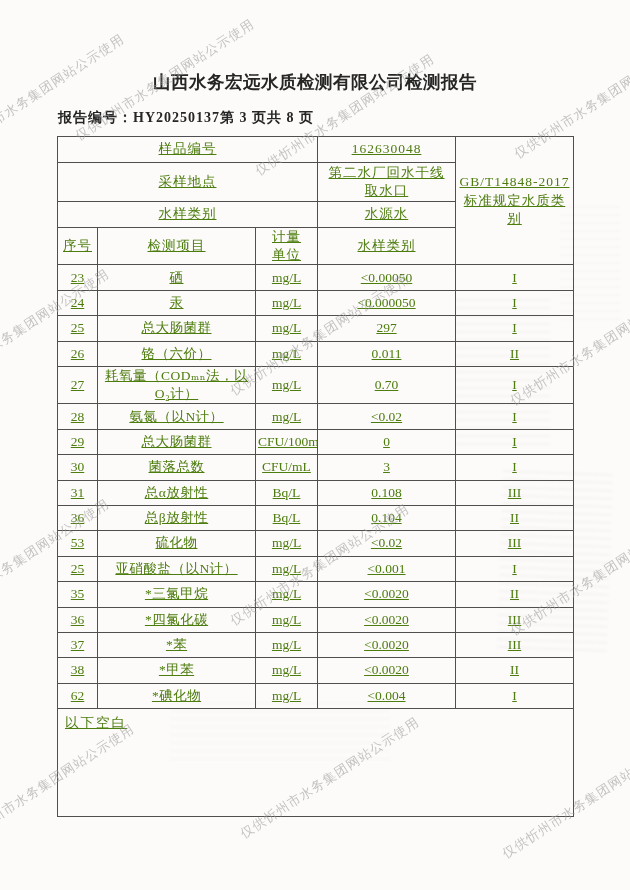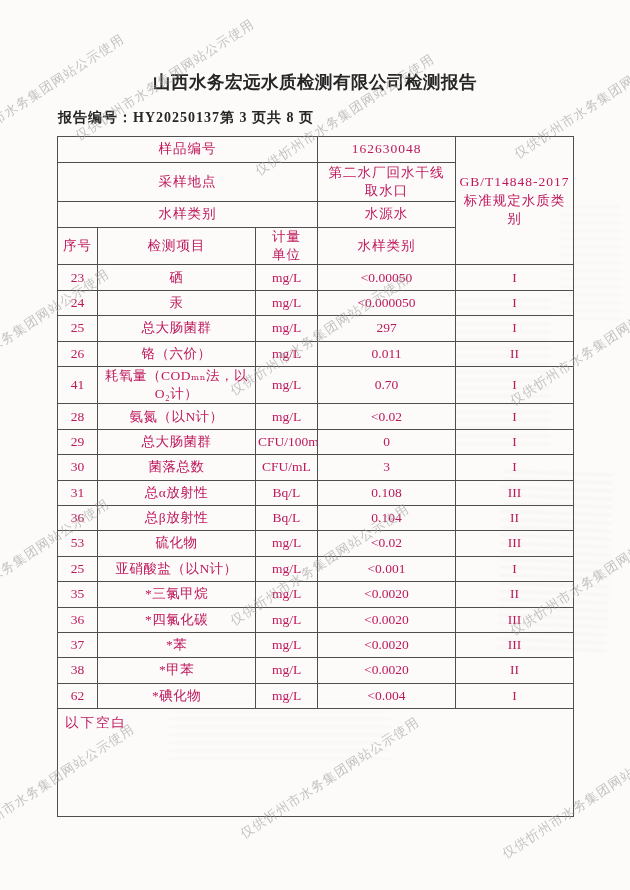--- a/index.html
+++ b/index.html
@@ -24,21 +24,21 @@
   h1.title {
     margin:70px 0 0; text-align:center;
     font-size:17.5px; font-weight:700; letter-spacing:.5px; line-height:24px;
   }
   .meta-row {
     margin:14px 58px 0; display:flex; 
     font-size:14px; letter-spacing:1px; line-height:19px;font-weight:bold;
   }
   table.report {
     margin:9px 0 0 57px; border-collapse:collapse; table-layout:fixed;
-    width:516px; font-size:13.5px; color:#be185d;
+    width:516px; font-size:13.5px; color:#4d7c0f;text-decoration:underline;
   }
   table.report td {
     border:1px solid #4f4f4f; padding:0 2px; text-align:center;
     vertical-align:middle; line-height:1.35; overflow:hidden;
   }
   .pre { white-space:pre-line; }
   tr.info-row td { height:25px; letter-spacing:1px; }
   tr.info-row.tall td { height:38px; }
   tr.col-hdr td { height:33px; letter-spacing:1px; }
   tr.data-row td { height:24.4px; }
@@ -130,21 +130,21 @@
           <td class="cat-cell">I</td>
         </tr>
         <tr class="data-row">
           <td class="no-cell">26</td>
           <td class="item-cell">铬（六价）</td>
           <td class="unit-cell">mg/L</td>
           <td class="result-cell">0.011</td>
           <td class="cat-cell">II</td>
         </tr>
         <tr class="data-row">
-          <td class="no-cell">41</td>
+          <td class="no-cell">27</td>
           <td class="item-cell">耗氧量（CODₘₙ法，以O₂计）</td>
           <td class="unit-cell">mg/L</td>
           <td class="result-cell">0.70</td>
           <td class="cat-cell">I</td>
         </tr>
         <tr class="data-row">
           <td class="no-cell">28</td>
           <td class="item-cell">氨氮（以N计）</td>
           <td class="unit-cell">mg/L</td>
           <td class="result-cell">&lt;0.02</td>

